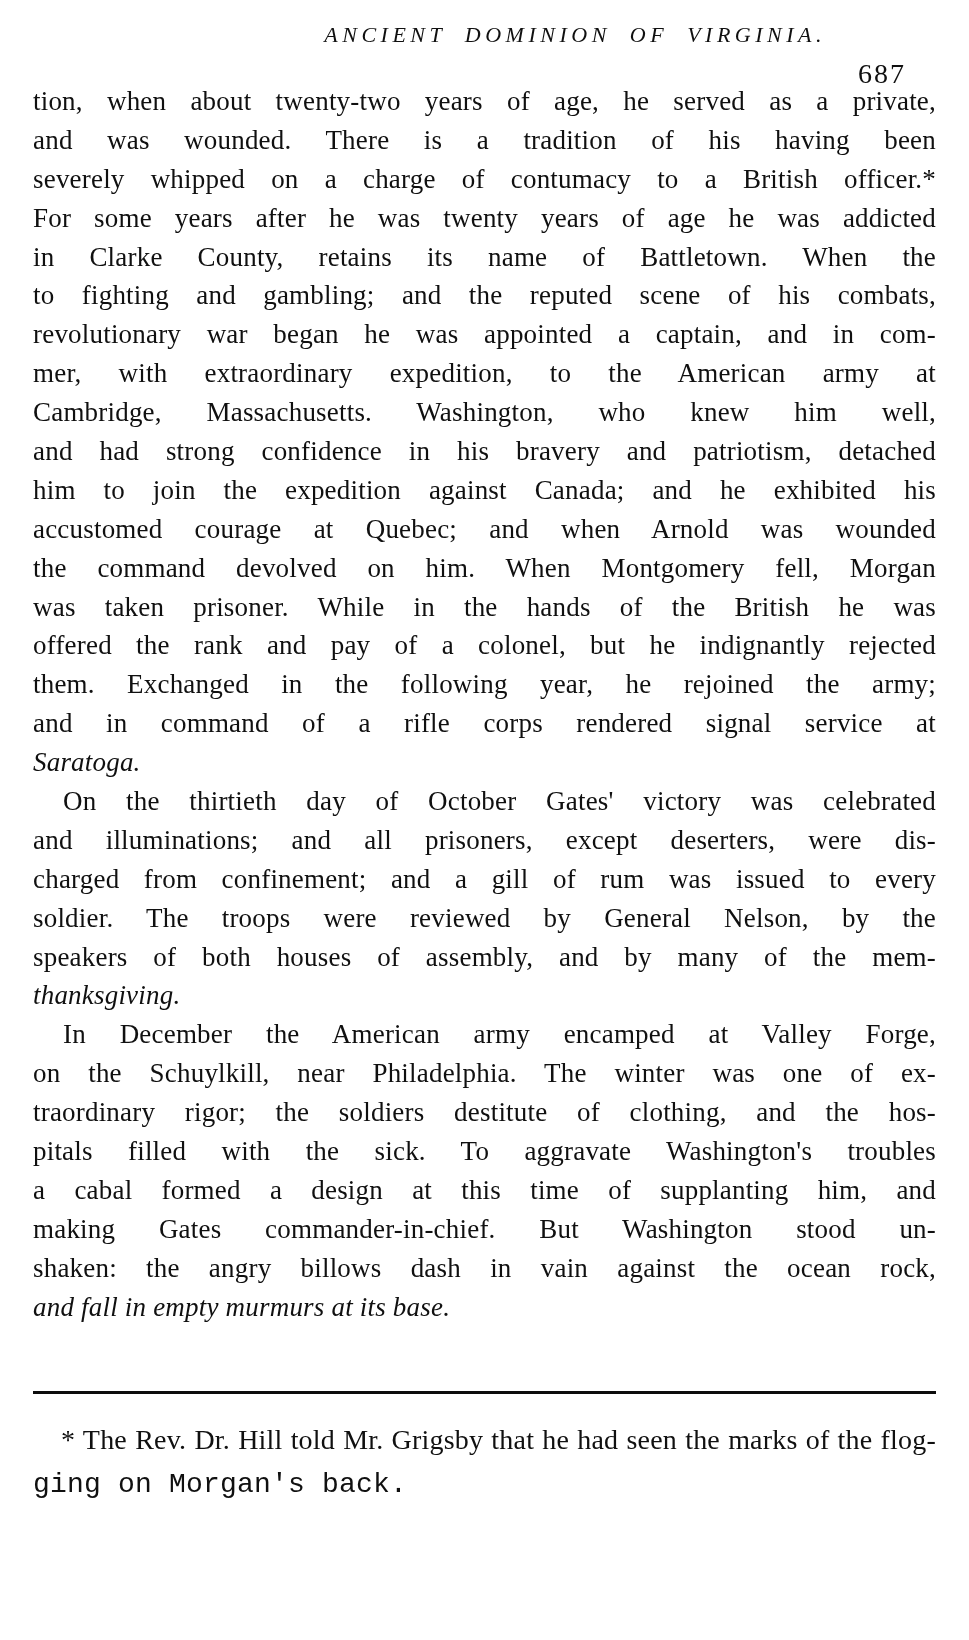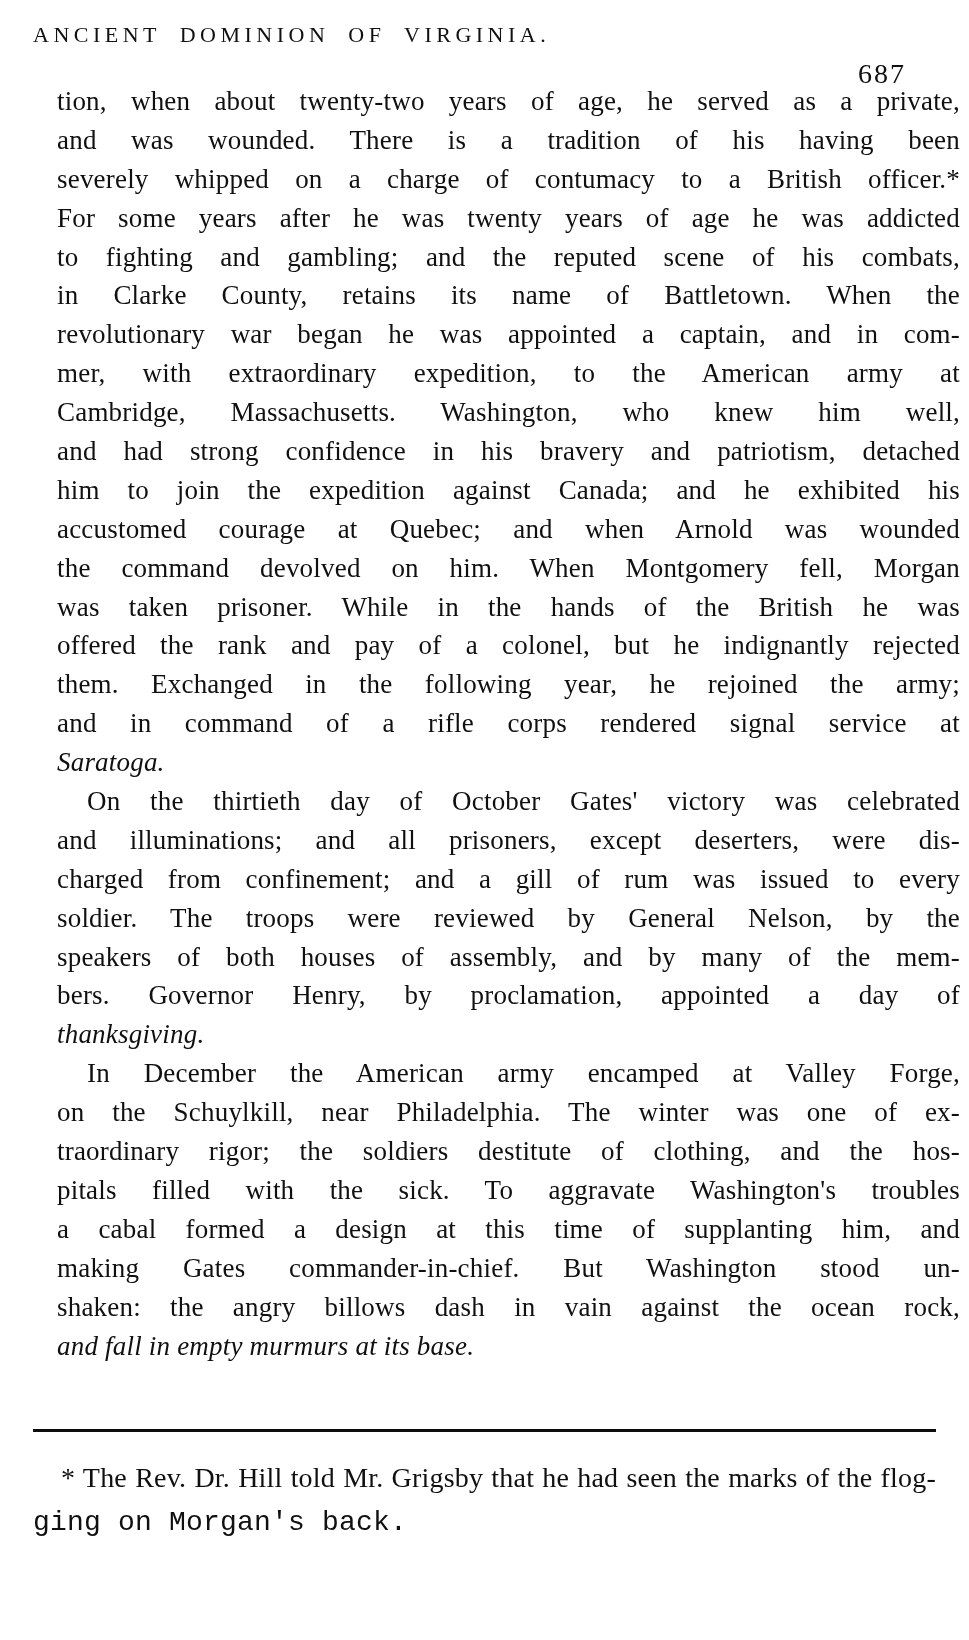--- a/index.html
+++ b/index.html
@@ -24,37 +24,37 @@
   .page-header {
     position: relative;
     height: 42px;
     margin-bottom: 24px;
   }
   .running-title {
     position: absolute;
     left: 0;
     right: 110px;
     top: 6px;
-    text-align: left;
+    text-align: right;
     font-size: 22px;
     letter-spacing: 4.5px;
     word-spacing: 9px;
     white-space: nowrap;
+    font-style: italic;
   }
   .page-number {
     position: absolute;
     right: 30px;
     top: 0;
     font-size: 28px;
     letter-spacing: 2px;
     margin-top: 42px;
   }
   .page-body {
     width: 903px;
-    margin-left: 24px;
   }
   .text-line {
     font-size: 27px;
     line-height: 38.9px;
     height: 38.9px;
     letter-spacing: 0.2px;
     text-align: justify;
     text-align-last: justify;
     white-space: nowrap-disabled; 
     overflow: hidden;
@@ -103,42 +103,41 @@
     <div class="running-title">ANCIENT DOMINION OF VIRGINIA.</div>
     <div class="page-number">687</div>
   </div>
 
   <div class="page-body">
       <div>
         <div class="text-line">tion, when about twenty-two years of age, he served as a private,</div>
         <div class="text-line">and was wounded.  There is a tradition of his having been</div>
         <div class="text-line">severely whipped on a charge of contumacy to a British officer.*</div>
         <div class="text-line">For some years after he was twenty years of age he was addicted</div>
+        <div class="text-line">in Clarke County, retains its name of Battletown.  When the</div>
         <div class="text-line">to fighting and gambling; and the reputed scene of his combats,</div>
-        <div class="text-line">in Clarke County, retains its name of Battletown.  When the</div>
         <div class="text-line">revolutionary war began he was appointed a captain, and in com-</div>
         <div class="text-line">mer, with extraordinary expedition, to the American army at</div>
         <div class="text-line">Cambridge, Massachusetts.  Washington, who knew him well,</div>
         <div class="text-line">and had strong confidence in his bravery and patriotism, detached</div>
         <div class="text-line">him to join the expedition against Canada; and he exhibited his</div>
         <div class="text-line">accustomed courage at Quebec; and when Arnold was wounded</div>
         <div class="text-line">the command devolved on him.  When Montgomery fell, Morgan</div>
         <div class="text-line">was taken prisoner.  While in the hands of the British he was</div>
         <div class="text-line">offered the rank and pay of a colonel, but he indignantly rejected</div>
         <div class="text-line">them.  Exchanged in the following year, he rejoined the army;</div>
         <div class="text-line">and in command of a rifle corps rendered signal service at</div>
         <div class="text-line para-end">Saratoga.</div>
       </div>
       <div>
         <div class="text-line indent">On the thirtieth day of October Gates' victory was celebrated</div>
         <div class="text-line">and illuminations; and all prisoners, except deserters, were dis-</div>
         <div class="text-line">charged from confinement; and a gill of rum was issued to every</div>
         <div class="text-line">soldier.  The troops were reviewed by General Nelson, by the</div>
         <div class="text-line">speakers of both houses of assembly, and by many of the mem-</div>
-        <div class="text-line">bers.  Governor Henry, by proclamation, appointed a day of</div>
         <div class="text-line para-end">thanksgiving.</div>
       </div>
       <div>
         <div class="text-line indent">In December the American army encamped at Valley Forge,</div>
         <div class="text-line">on the Schuylkill, near Philadelphia.  The winter was one of ex-</div>
         <div class="text-line">traordinary rigor; the soldiers destitute of clothing, and the hos-</div>
         <div class="text-line">pitals filled with the sick.  To aggravate Washington's troubles</div>
         <div class="text-line">a cabal formed a design at this time of supplanting him, and</div>
         <div class="text-line">making Gates commander-in-chief.  But Washington stood un-</div>
         <div class="text-line">shaken: the angry billows dash in vain against the ocean rock,</div>

